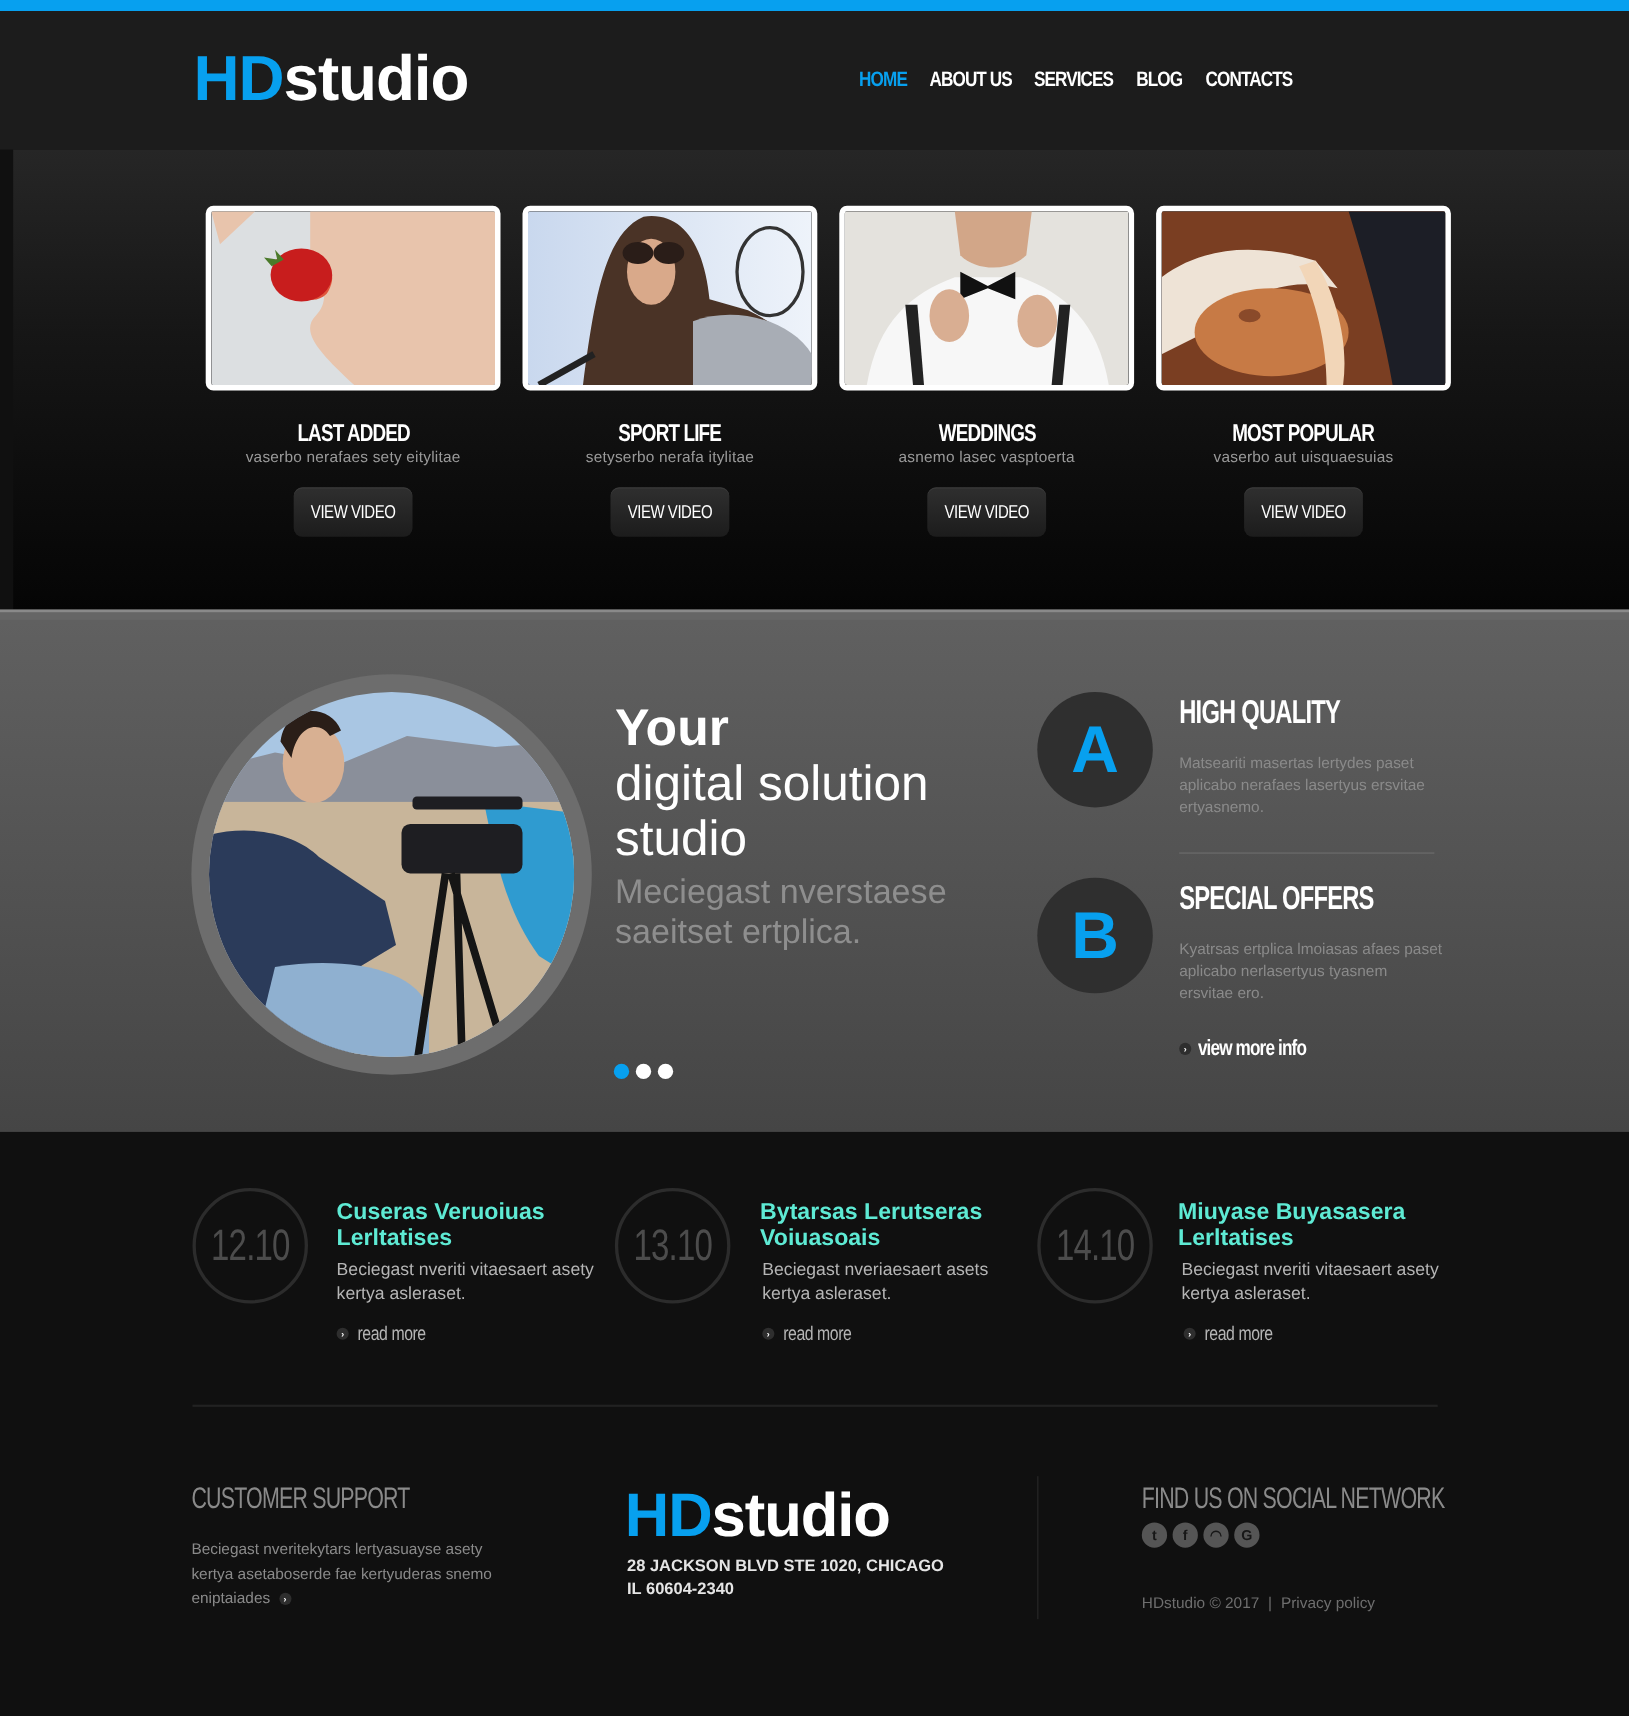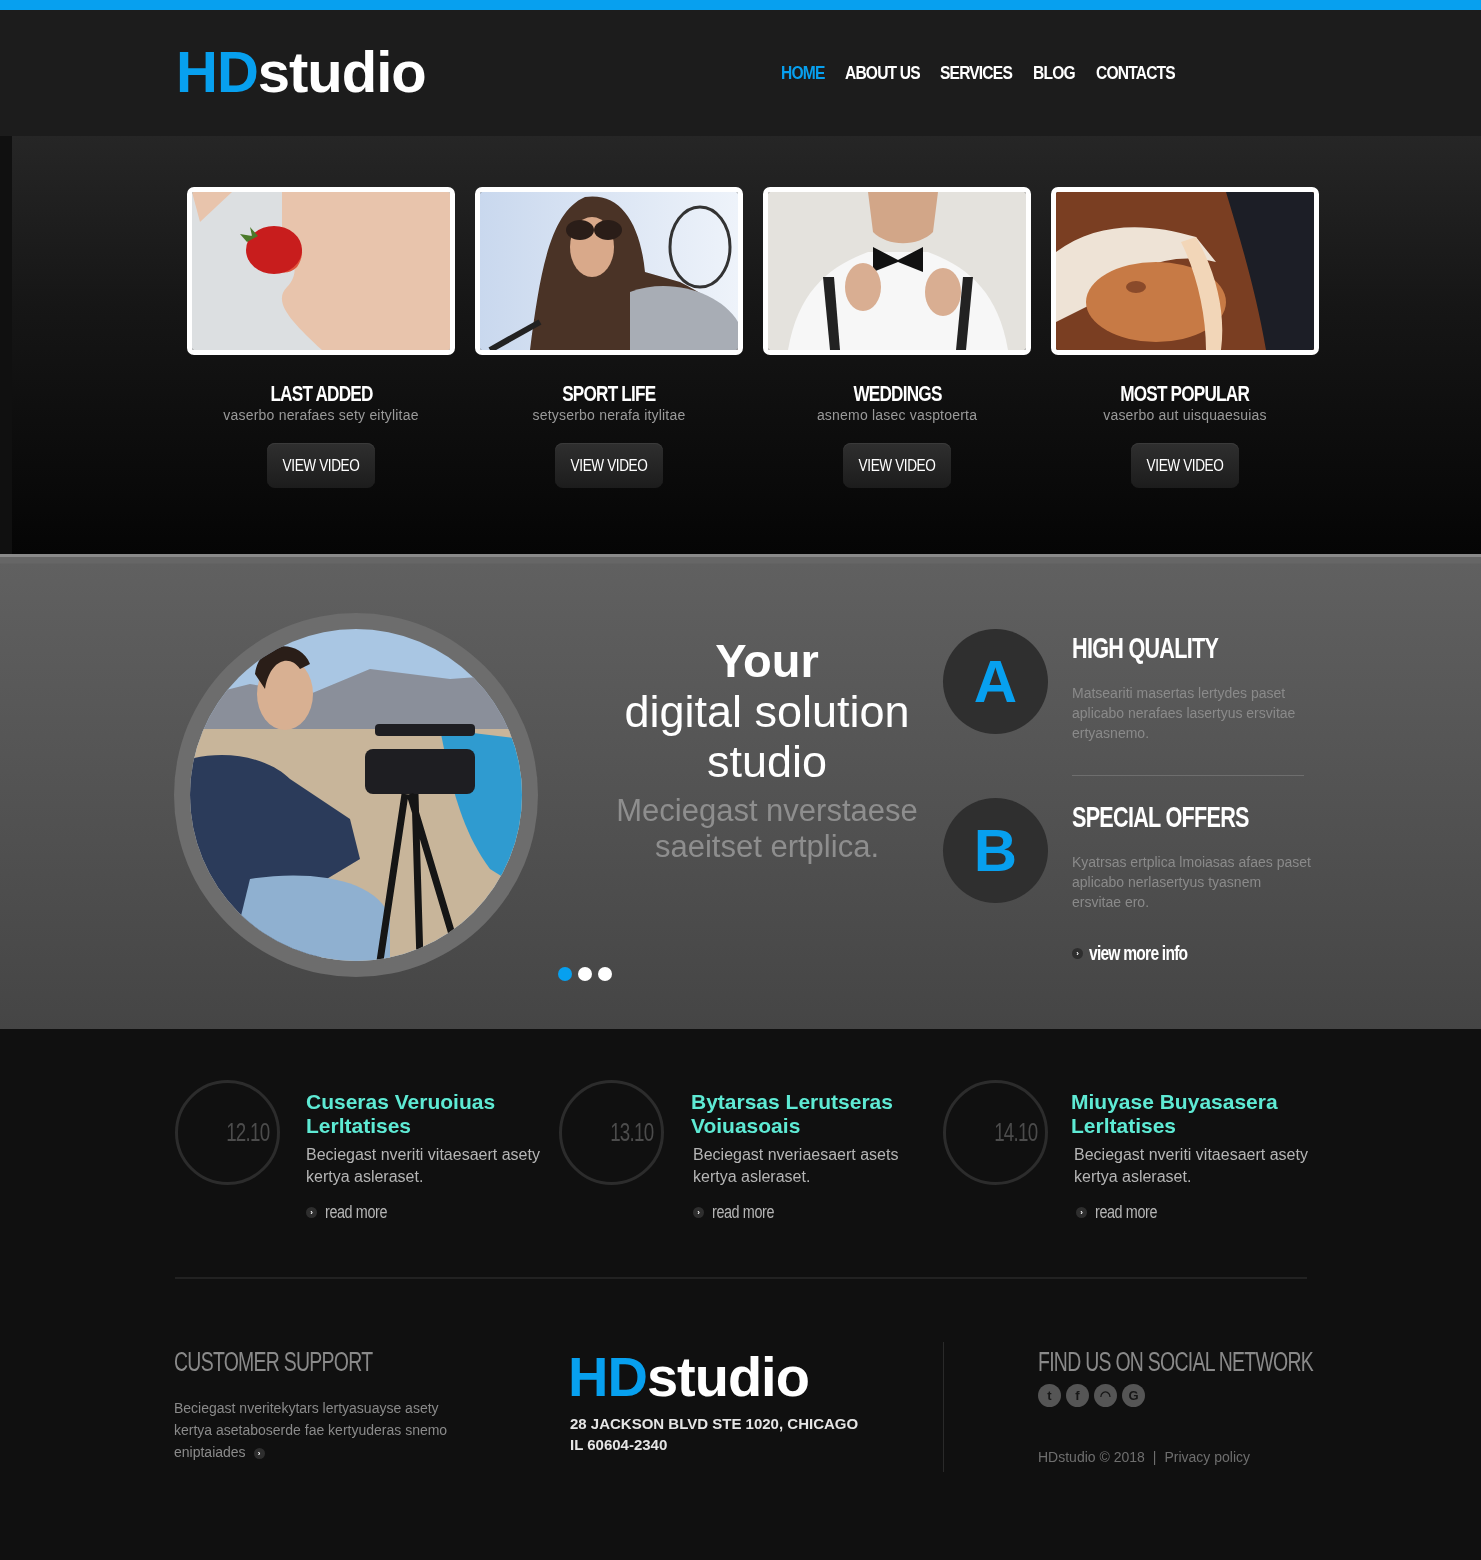--- a/index.html
+++ b/index.html
@@ -29,41 +29,41 @@
   .card-sub { font-size: 14px; color: #9a9a9a; letter-spacing: 0.2px; }
   .view-btn { display: inline-block; margin-top: 20px; width: 108px; height: 45px; border-radius: 8px;
     background: linear-gradient(#2f2f2f, #1c1c1c); box-shadow: 0 1px 0 #3a3a3a inset; line-height: 45px; font-size: 17px; cursor: pointer; }
   .view-btn span { display: inline-block; transform: scaleX(0.8); letter-spacing: -0.5px; }
 
   
   .slider { position: absolute; left: 0; top: 554px; width: 1481px; height: 475px;
     background: linear-gradient(#666 0px, #666 6px, #606060 7px, #454545 100%); border-top: 3px solid #8a8a8a; }
   .hero-ring { position: absolute; left: 174px; top: 56px; width: 364px; height: 364px; border-radius: 50%; background: #6d6d6d; }
   .hero-photo { position: absolute; left: 16px; top: 16px; width: 332px; height: 332px; border-radius: 50%; overflow: hidden; }
-  .hero-text { position: absolute; left: 587px; top: 78px; width: 360px; text-align: center; }
+  .hero-text { position: absolute; left: 559px; top: 78px; width: 360px; }
   .hero-l1 { font-size: 47px; font-weight: bold; line-height: 52px; color: #fff; }
   .hero-l2 { font-size: 45px; line-height: 50px; color: #fff; }
   .hero-sub { font-size: 31px; line-height: 36px; color: #8e8e8e; margin-top: 6px; }
   .dots { position: absolute; left: 558px; top: 410px; display: flex; gap: 6px; }
   .dot { width: 14px; height: 14px; border-radius: 50%; background: #fff; cursor: pointer; }
   .dot.active { background: #07a0ef; }
   .feature { position: absolute; left: 943px; width: 370px; }
   .feat-circle { position: absolute; left: 0; top: 0; width: 105px; height: 105px; border-radius: 50%; background: #2f2f2f; color: #07a0ef;
     font-size: 60px; font-weight: bold; text-align: center; line-height: 105px; }
   .feat-title { position: absolute; left: 129px; top: 2px; font-size: 30px; font-weight: bold; text-transform: uppercase; letter-spacing: -1px; transform: scaleX(0.72); transform-origin: left; white-space: nowrap; }
   .feat-desc { position: absolute; left: 129px; top: 54px; width: 240px; font-size: 14px; line-height: 20px; color: #8a8a8a; }
   .feat-divider { position: absolute; left: 1072px; top: 218px; width: 232px; height: 1px; background: #6e6e6e; }
   .more-link { position: absolute; left: 1072px; top: 385px; display: flex; align-items: center; gap: 6px; cursor: pointer; }
   .arrow-bullet { width: 11px; height: 11px; border-radius: 50%; background: #2e2e2e; color: #fff; font-size: 8px; line-height: 11px; text-align: center; font-weight: bold; }
   .more-link .txt { font-size: 20px; font-weight: bold; letter-spacing: -1px; transform: scaleX(0.78); transform-origin: left; display: inline-block; white-space: nowrap; }
 
   
   .news { position: absolute; top: 1080px; width: 370px; }
   .date-circle { position: absolute; left: 0; top: 0; width: 105px; height: 105px; border-radius: 50%; border: 3px solid #2c2c2c;
-    color: #4c4c4c; font-size: 25px; text-align: right; line-height: 99px; }
+    color: #4c4c4c; font-size: 40px; text-align: center; line-height: 99px; }
   .date-circle span { display: inline-block; transform: scaleX(0.75); letter-spacing: -1px; }
   .news-title { position: absolute; left: 131px; top: 10px; width: 240px; font-size: 21px; font-weight: bold; line-height: 24px; color: #5eead4; }
   .news-desc { position: absolute; left: 131px; top: 64px; width: 245px; font-size: 16px; line-height: 22px; color: #b5b5b5; }
   .read-more { position: absolute; left: 131px; top: 122px; display: flex; align-items: center; gap: 8px; cursor: pointer; }
   .read-more .txt { font-size: 18px; color: #b5b5b5; letter-spacing: -0.5px; transform: scaleX(0.8); transform-origin: left; display: inline-block; white-space: nowrap; }
 
   .footer-divider { position: absolute; left: 175px; top: 1277px; width: 1132px; height: 2px; background: #222; }
 
   
   .f-title { position: absolute; font-size: 27px; color: #8a8a8a; text-transform: uppercase; letter-spacing: -1px; transform: scaleX(0.72); transform-origin: left; white-space: nowrap; }
@@ -270,16 +270,16 @@
 
 <div class="f-title" style="left:1038px; top:1347px">FIND US ON SOCIAL NETWORK</div>
 <div class="social">
   <div class="social-icon">t</div>
   <div class="social-icon">f</div>
   <div class="social-icon">◠</div>
   <div class="social-icon">G</div>
 </div>
 
 <div class="copyright">
-  <span>HDstudio © 2018</span>
+  <span>HDstudio © 2017</span>
   <span>|</span>
   <span class="lnk">Privacy policy</span>
 </div>
 
 </body></html>

